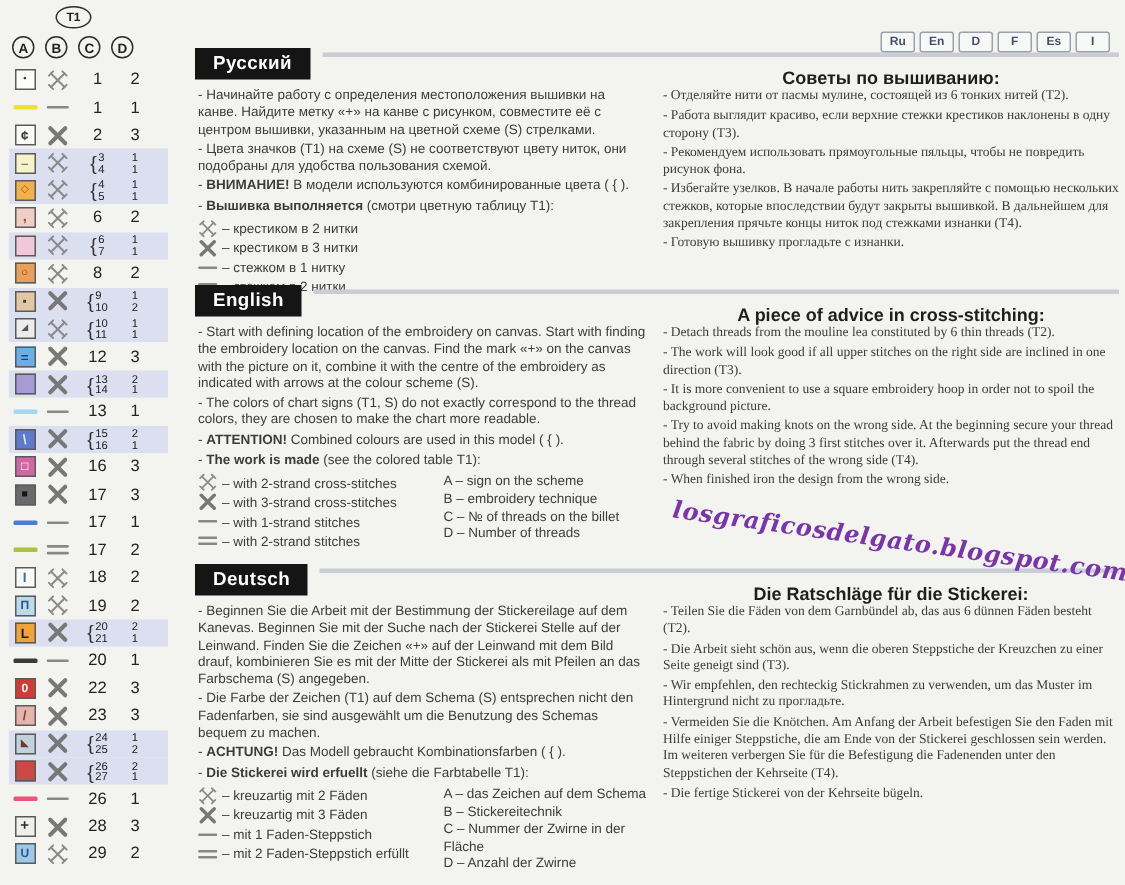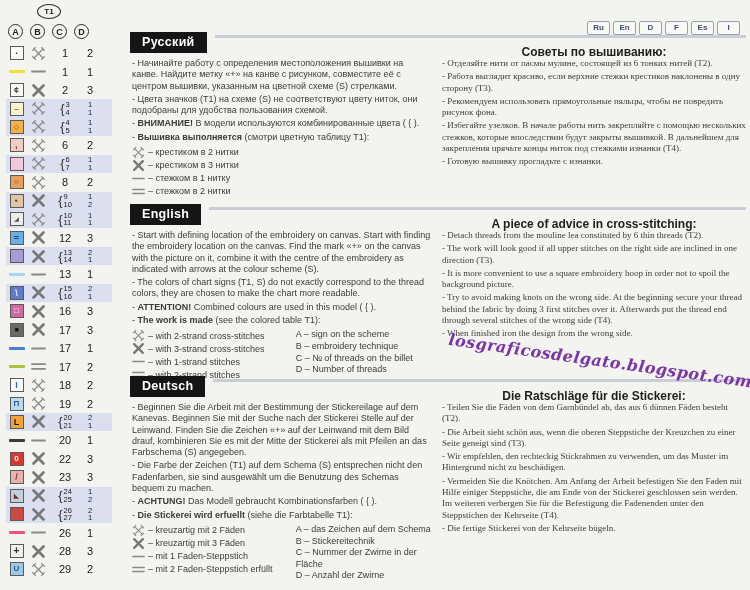--- a/index.html
+++ b/index.html
@@ -31,21 +31,21 @@
   .cell-b{width:15px;margin-left:6px;display:flex;align-items:center;}
   .cell-c{width:30px;margin-left:4px;display:flex;align-items:center;justify-content:center;
     font-size:11px;color:#222;}
   .cell-d{width:18px;margin-left:1px;display:flex;align-items:center;justify-content:center;
     font-size:11px;color:#222;}
   .brace{font-size:13px;color:#333;margin-right:1px;font-weight:normal;}
   .stack{display:flex;flex-direction:column;font-size:7.5px;line-height:7.5px;color:#222;}
   
   .lang-section{position:absolute;left:130px;width:618px;}
   .sec-ru{top:32px;}
-  .sec-en{top:190px;margin-top:14px;}
+  .sec-en{top:190px;}
   .sec-de{top:376px;}
   .header-row{display:flex;align-items:flex-start;}
   .sec-header{background:#151515;color:#fff;font-weight:bold;font-size:12.5px;
     padding:3px 12px 4px 12px;letter-spacing:.3px;white-space:nowrap;}
   .sec-rule{flex:1;height:3px;background:#c9cdd6;margin-top:3px;margin-left:8px;margin-right:2px;}
   .sec-title{position:absolute;left:310px;width:308px;top:13px;text-align:center;
     font-weight:bold;font-size:12px;color:#1e1e1e;}
   .sec-left{position:absolute;left:2px;top:26px;width:300px;}
   .sec-right{position:absolute;left:312px;top:26px;width:306px;font-family:Liberation Serif, serif;}
   .para{margin:0 0 2px 0;font-size:9px;line-height:11.3px;color:#3c3c3c;}
@@ -811,20 +811,20 @@
             <div class="abcd-line">A – das Zeichen auf dem Schema</div>
             <div class="abcd-line">B – Stickereitechnik</div>
             <div class="abcd-line">C – Nummer der Zwirne in der Fläche</div>
             <div class="abcd-line">D – Anzahl der Zwirne</div>
           </div>
         </div>
       </div>
       <div class="sec-right">
         <p class="para">- Teilen Sie die Fäden von dem Garnbündel ab, das aus 6 dünnen Fäden besteht (T2).</p>
         <p class="para">- Die Arbeit sieht schön aus, wenn die oberen Steppstiche der Kreuzchen zu einer Seite geneigt sind (T3).</p>
-        <p class="para">- Wir empfehlen, den rechteckig Stickrahmen zu verwenden, um das Muster im Hintergrund nicht zu beschädigen.</p>
+        <p class="para">- Wir empfehlen, den rechteckig Stickrahmen zu verwenden, um das Muster im Hintergrund nicht zu прогладьте.</p>
         <p class="para">- Vermeiden Sie die Knötchen. Am Anfang der Arbeit befestigen Sie den Faden mit Hilfe einiger Steppstiche, die am Ende von der Stickerei geschlossen sein werden. Im weiteren verbergen Sie für die Befestigung die Fadenenden unter den Steppstichen der Kehrseite (T4).</p>
         <p class="para">- Die fertige Stickerei von der Kehrseite bügeln.</p>
       </div>
     </section>
   </div>
 
 <div class="watermark">losgraficosdelgato.blogspot.com</div>
 
 </body></html>

